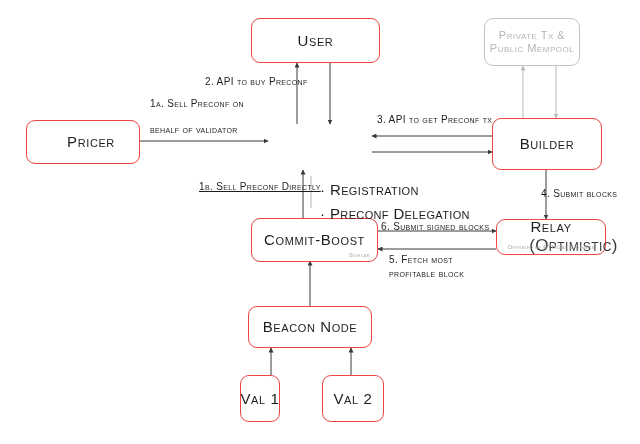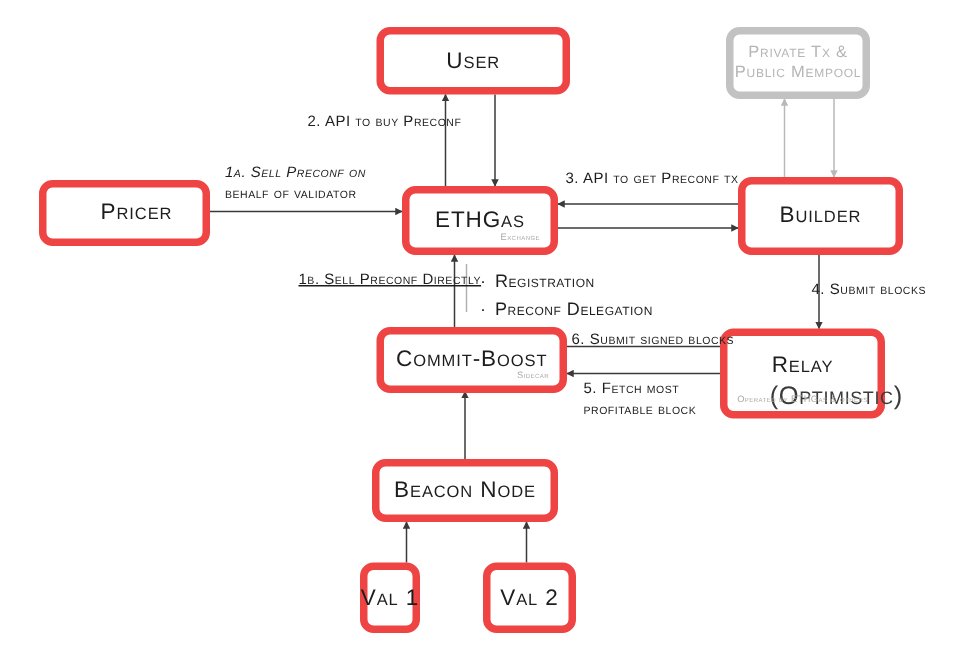--- a/index.html
+++ b/index.html
@@ -9,21 +9,21 @@
     font-family:"Liberation Sans", sans-serif;
     overflow:hidden;
   }
   #canvas{position:relative;width:640px;height:444px;}
 
   svg#wires{position:absolute;left:0;top:0;width:640px;height:444px;}
 
   .node{
     position:absolute;
     box-sizing:border-box;
-    border:5px solid #ef4444;
+    border:1px solid #ef4444;
     border-radius:9px;
     background:#ffffff;
     display:flex;
     flex-direction:column;
     align-items:center;
     justify-content:center;
   }
   .node.ghost{border-color:#c2c2c2;}
 
   .node-title{
@@ -66,21 +66,21 @@
     font-size:10px;
     letter-spacing:.35px;
     color:#1d1d1d;
     line-height:1.55;
     white-space:nowrap;
   }
 
   .bullets{
     position:absolute;
     font-variant:small-caps;
-    font-size:12px;
+    font-size:15px;
     letter-spacing:.35px;
     color:#1d1d1d;
     line-height:1.6;
   }
   .bullets div{white-space:nowrap;}
   .bullets span.dot{display:inline-block;width:10px;}
 </style>
 </head>
 <body>
 
@@ -137,53 +137,49 @@
 
   <div class="node ghost" style="left:484px;top:18px;width:96px;height:48px;">
     <div class="node-title two-line">Private Tx &amp;</div>
     <div class="node-title two-line">Public Mempool</div>
   </div>
 
   <div class="node" style="left:26px;top:120px;width:114px;height:44px;padding-left:16px;">
     <div class="node-title">Pricer</div>
   </div>
 
-  <div class="node" style="left:268px;top:124px;width:104px;height:46px;position:absolute;">
-    <div class="node-title">ETHGas</div>
-    <div class="node-note">Exchange</div>
-  </div>
 
   <div class="node" style="left:492px;top:118px;width:110px;height:52px;">
     <div class="node-title">Builder</div>
   </div>
 
   <div class="node" style="left:251px;top:218px;width:127px;height:44px;">
     <div class="node-title">Commit-Boost</div>
     <div class="node-note">Sidecar</div>
   </div>
 
-  <div class="node" style="left:480px;top:219px;width:110px;height:60px;justify-content:flex-end;">
+  <div class="node" style="left:496px;top:219px;width:110px;height:36px;">
     <div class="node-title">Relay</div>
     <div class="node-sub">(Optimistic)</div>
     <div class="node-note centered">Operated by ETHGas &amp; others</div>
   </div>
 
   <div class="node" style="left:248px;top:306px;width:124px;height:42px;">
     <div class="node-title">Beacon Node</div>
   </div>
 
   <div class="node" style="left:240px;top:375px;width:40px;height:47px;">
     <div class="node-title">Val 1</div>
   </div>
 
   <div class="node" style="left:322px;top:375px;width:62px;height:47px;">
     <div class="node-title">Val 2</div>
   </div>
 
-  <div class="lbl" style="left:150px;top:108px;font-style:italic;">1a. Sell Preconf on</div>
+  <div class="lbl" style="left:150px;top:96px;">1a. Sell Preconf on</div>
   <div class="lbl" style="left:150px;top:122px;">behalf of validator</div>
 
   <div class="lbl" style="left:205px;top:74px;">2. API to buy Preconf</div>
 
   <div class="lbl" style="left:377px;top:112px;">3. API to get Preconf tx</div>
 
   <div class="lbl" style="left:199px;top:179px;text-decoration:underline;">1b. Sell Preconf Directly</div>
 
   <div class="bullets">
     <div>

